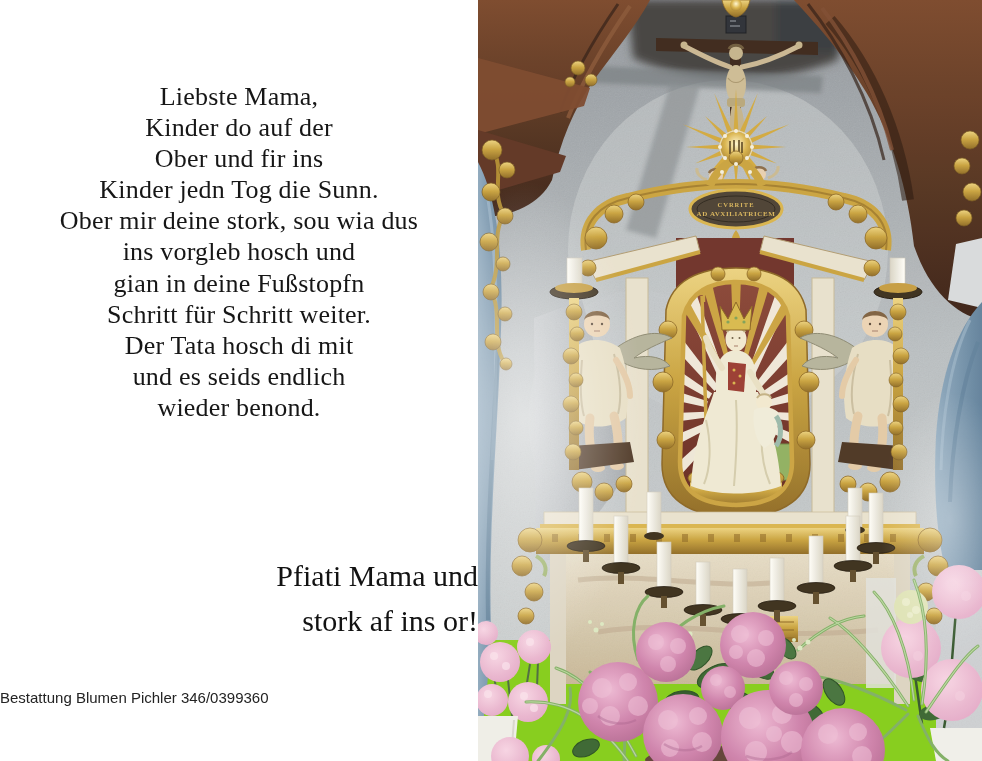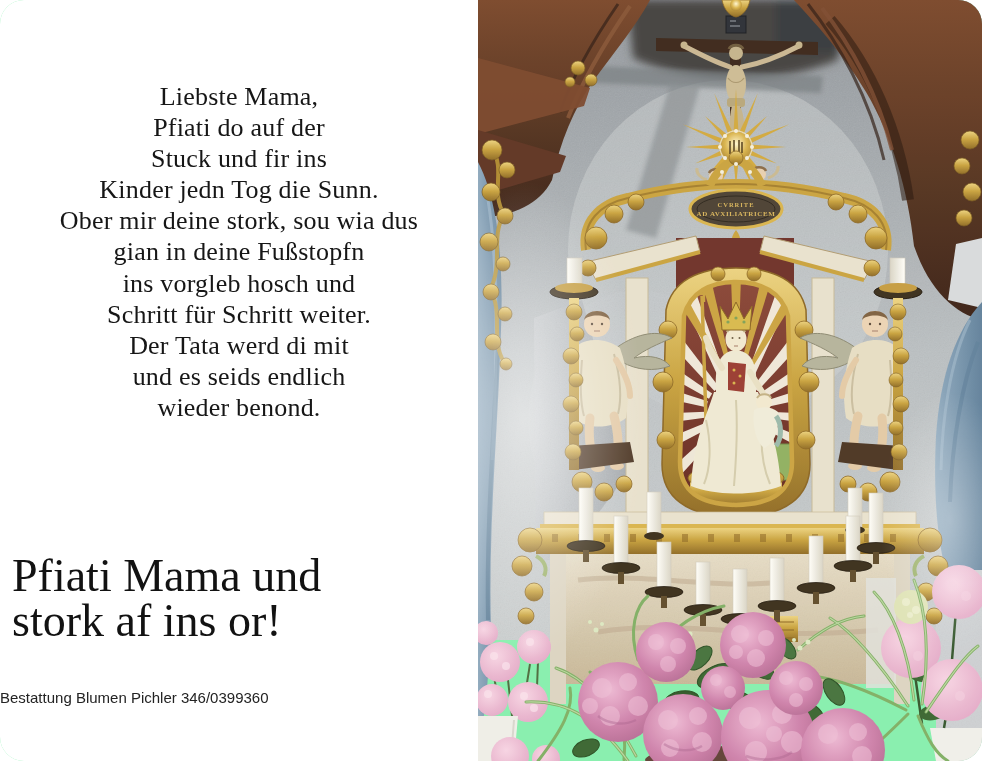--- a/index.html
+++ b/index.html
@@ -1,43 +1,43 @@
 <!DOCTYPE html>
 <html><head>
 <meta charset="utf-8">
 <style>
   html,body{margin:0;padding:0;background:#ffffff;}
-  .card{position:relative;width:982px;height:761px;background:#86efac;overflow:hidden;
-        font-family:"Liberation Serif", serif;border-radius:24px;}
+  .card{position:relative;width:982px;height:761px;background:#84cc16;overflow:hidden;
+        font-family:"Liberation Serif", serif;}
   .text-panel{position:absolute;left:0;top:0;width:478px;height:761px;background:#ffffff;}
   .poem{position:absolute;top:81px;left:0;width:478px;text-align:center;
         font-size:26px;line-height:31.1px;color:#161616;letter-spacing:0.2px;}
-  .farewell{position:absolute;top:553px;left:12px;width:478px;text-align:left;
-        font-size:46px;line-height:45px;color:#121212;}
+  .farewell{position:absolute;top:553px;left:0;width:478px;text-align:right;
+        font-size:30px;line-height:45px;color:#121212;}
   .credit{position:absolute;top:689px;left:0;width:478px;text-align:left;
         font-family:"Liberation Sans", sans-serif;font-size:15px;color:#232323;}
   .photo{position:absolute;left:478px;top:0;width:504px;height:761px;font-weight:bold;}
   .photo svg{display:block;width:504px;height:761px;}
 </style>
 </head>
 <body>
 
 <div class="card">
 
   <div class="text-panel">
     <div class="poem">
       <div>Liebste Mama,</div>
-      <div>Pfiati do auf der</div>
-      <div>Stuck und fir ins</div>
+      <div>Kinder do auf der</div>
+      <div>Ober und fir ins</div>
       <div>Kinder jedn Tog die Sunn.</div>
       <div>Ober mir deine stork, sou wia dus</div>
+      <div>ins vorgleb hosch und</div>
       <div>gian in deine Fußstopfn</div>
-      <div>ins vorgleb hosch und</div>
       <div>Schritt für Schritt weiter.</div>
-      <div>Der Tata werd di mit</div>
+      <div>Der Tata hosch di mit</div>
       <div>und es seids endlich</div>
       <div>wieder benond.</div>
     </div>
     <div class="farewell">
       <div>Pfiati Mama und</div>
       <div>stork af ins or!</div>
     </div>
     <div class="credit">Bestattung Blumen Pichler 346/0399360</div>
   </div>
 

